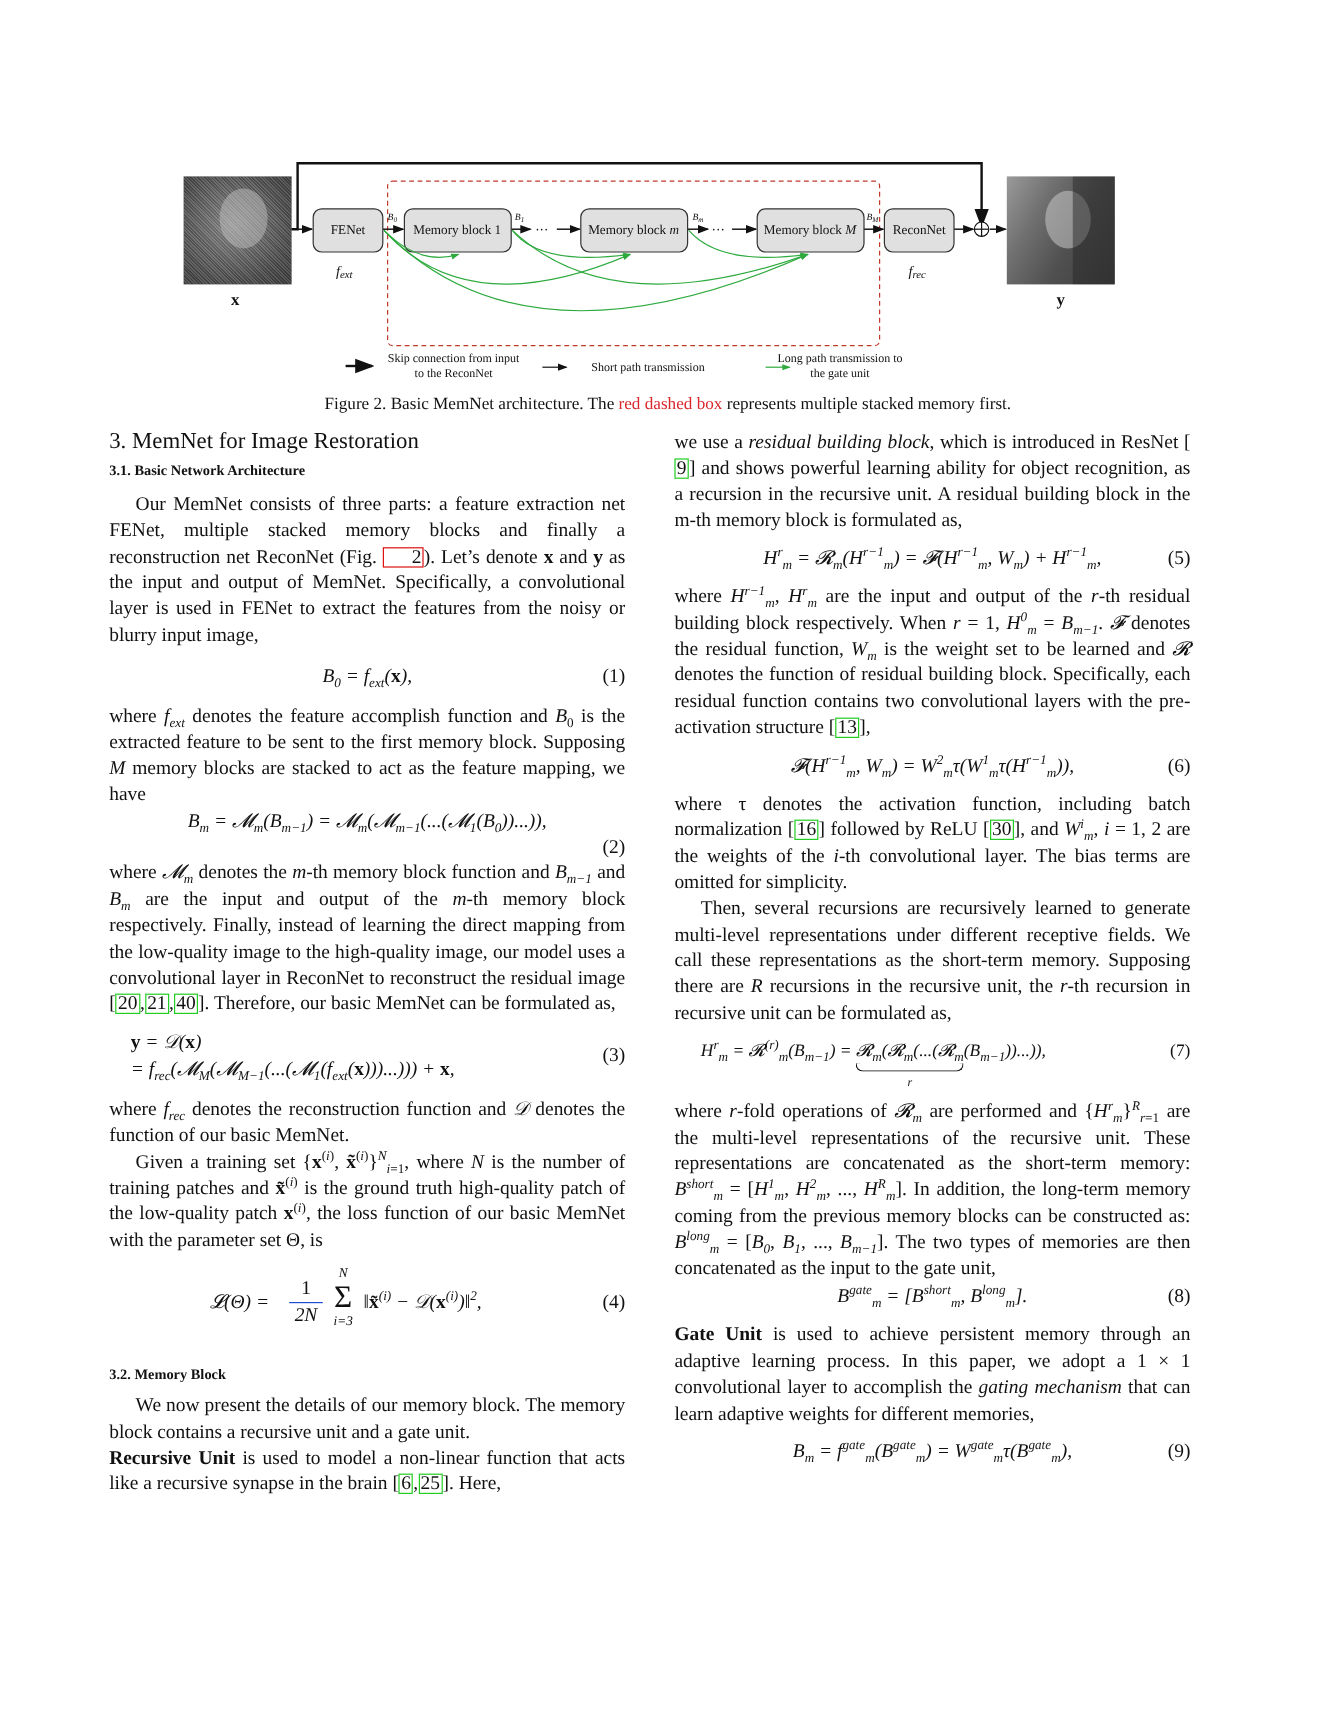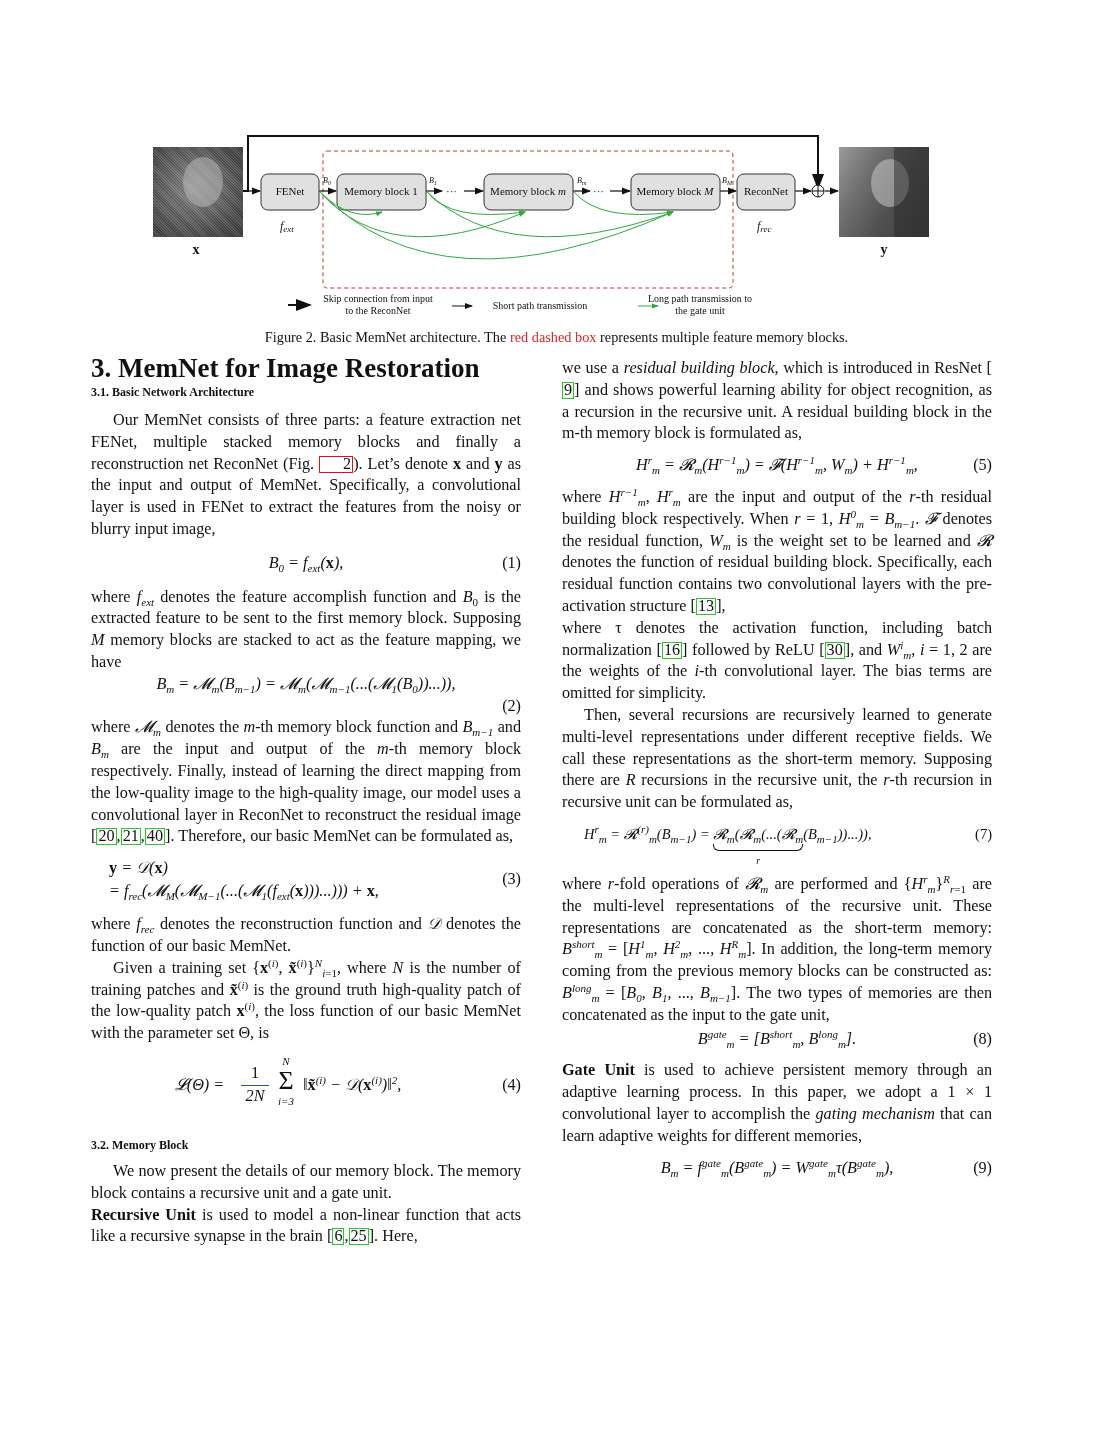--- a/index.html
+++ b/index.html
@@ -13,21 +13,21 @@
   .fn-lbl { font-family: "Liberation Serif", serif; font-size: 12px; font-style: italic; fill: #111; }
   .io-lbl { font-family: "Liberation Serif", serif; font-size: 14px; fill: #111; }
   .legend-text { font-family: "Liberation Serif", serif; font-size: 10px; fill: #111; }
   .img-ph { position: absolute; overflow: hidden; }
   .caption { position: absolute; left: 0; width: 1113px; top: 329px; text-align: center; font-size: 14.3px; }
   .caption .red { color: #d9262b; }
   
   .col { position: absolute; width: 430px; font-size: 16.2px; line-height: 21.8px; text-align: justify; }
   .col p { margin: 0; }
   .indent { text-indent: 22px; }
-  h2 { font-size: 27px; margin: 0; font-weight: bold; line-height: 24px; }
+  h2 { font-size: 19px; margin: 0; font-weight: normal; line-height: 24px; }
   h3 { font-size: 12px; margin: 0; font-weight: bold; line-height: 24px; }
   .eq { position: relative; text-align: center; font-style: italic; margin: 0; }
   .eq .num { position: absolute; right: 0; top: 0; font-style: normal; }
   .cite { display: inline-block; border: 1.5px solid #22cc22; line-height: 15px; padding: 0 1px; }
   .cite-red { display: inline-block; border: 1.5px solid #dd1111; line-height: 15px; padding: 0 1px; }
   .bold { font-weight: bold; }
   .it { font-style: italic; }
   sub, sup { font-size: 11px; line-height: 0; }
   .bf { font-weight: bold; font-style: normal; }
 </style>
@@ -131,21 +131,21 @@
       <text class="legend-text" x="390" y="179" text-anchor="middle">Short path transmission</text>
 
       <line x1="488" y1="176" x2="508" y2="176" stroke="#2eaa3e" stroke-width="1" marker-end="url(#ahGreen)"></line>
       <text class="legend-text" x="550" y="172" text-anchor="middle">Long path transmission to</text>
       <text class="legend-text" x="550" y="184" text-anchor="middle">the gate unit</text>
     </g>
   </svg>
 </div>
 
 <div class="caption">
-  <span>Figure 2. Basic MemNet architecture. The </span><span class="red">red dashed box</span><span> represents multiple feature memory blocks.</span>
+  <span>Figure 2. Basic MemNet architecture. The </span><span class="red">red dashed box</span><span> represents multiple stacked memory first.</span>
 </div>
 
 <div class="col" style="left:91px; top:356px;">
   <h2>3. MemNet for Image Restoration</h2>
   <h3>3.1. Basic Network Architecture</h3>
   <p class="indent" style="margin-top:6px;">
     <span>Our MemNet consists of three parts: a feature extraction net FENet, multiple stacked memory blocks and finally a reconstruction net ReconNet (Fig. </span><a class="cite-red">2</a><span>). Let’s denote </span><span class="bf">x</span><span> and </span><span class="bf">y</span><span> as the input and output of MemNet. Specifically, a convolutional layer is used in FENet to extract the features from the noisy or blurry input image,</span>
   </p>
   <p class="eq" style="margin-top:12px; margin-bottom:12px;">
     <span>B<sub>0</sub> = f<sub>ext</sub>(<b style="font-style:normal">x</b>),</span>
@@ -197,20 +197,24 @@
   <p>
     <span>we use a </span><i>residual building block</i><span>, which is introduced in ResNet </span>[<a class="cite">9</a>]<span> and shows powerful learning ability for object recognition, as a recursion in the recursive unit. A residual building block in the m-th memory block is formulated as,</span>
   </p>
   <p class="eq" style="margin-top:10px; margin-bottom:10px;">
     <span>H<sup>r</sup><sub>m</sub> = 𝓡<sub>m</sub>(H<sup>r−1</sup><sub>m</sub>) = 𝓕(H<sup>r−1</sup><sub>m</sub>, W<sub>m</sub>) + H<sup>r−1</sup><sub>m</sub>,</span>
     <span class="num">(5)</span>
   </p>
   <p>
     where <i>H<sup>r−1</sup><sub>m</sub></i>, <i>H<sup>r</sup><sub>m</sub></i> are the input and output of the <i>r</i>-th residual building block respectively. When <i>r</i> = 1, <i>H<sup>0</sup><sub>m</sub></i> = <i>B<sub>m−1</sub></i>. <i>𝓕</i> denotes the residual function, <i>W<sub>m</sub></i> is the weight set to be learned and <i>𝓡</i> denotes the function of residual building block. Specifically, each residual function contains two convolutional layers with the pre-activation structure [<a class="cite">13</a>]<span>,</span>
   </p>
+  <p class="eq" style="margin-top:10px; margin-bottom:10px;">
+    <span>𝓕(H<sup>r−1</sup><sub>m</sub>, W<sub>m</sub>) = W<sup>2</sup><sub>m</sub>τ(W<sup>1</sup><sub>m</sub>τ(H<sup>r−1</sup><sub>m</sub>)),</span>
+    <span class="num">(6)</span>
+  </p>
   <p>
     <span>where τ denotes the activation function, including batch normalization </span>[<a class="cite">16</a>]<span> followed by ReLU </span>[<a class="cite">30</a>], and <i>W<sup>i</sup><sub>m</sub></i>, <i>i</i> = 1, 2 are the weights of the <i>i</i>-th convolutional layer. The bias terms are omitted for simplicity.
   </p>
   <p class="indent">
     Then, several recursions are recursively learned to generate multi-level representations under different receptive fields. We call these representations as the short-term memory. Supposing there are <i>R</i> recursions in the recursive unit, the <i>r</i>-th recursion in recursive unit can be formulated as,
   </p>
   <div style="position:relative; height:44px; margin-top:10px; font-size:14.5px;">
     <div class="it" style="position:absolute; left:22px; top:0;">H<sup>r</sup><sub>m</sub> = 𝓡<sup>(r)</sup><sub>m</sub>(B<sub>m−1</sub>) = <span style="position:relative;">𝓡<sub>m</sub>(𝓡<sub>m</sub>(...(𝓡<sub>m</sub><span style="position:absolute; left:0; right:0; top:18px; height:6px; border:1px solid #111; border-top:none; border-radius:0 0 6px 6px;"></span><span style="position:absolute; left:0; right:0; top:24px; text-align:center; font-size:10px;">r</span></span>(B<sub>m−1</sub>))...)),</div>
     <div style="position:absolute; right:0; top:0;">(7)</div>
   </div>

